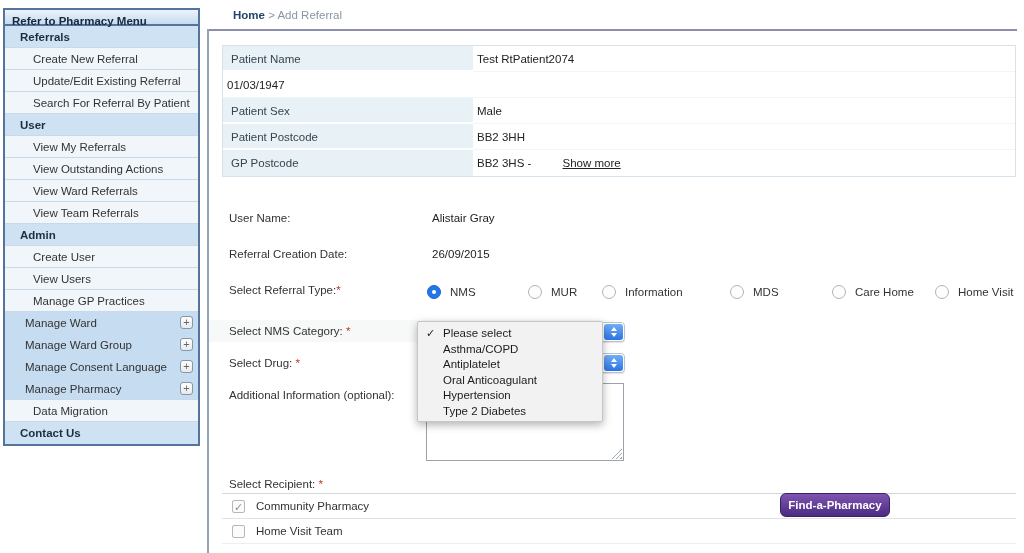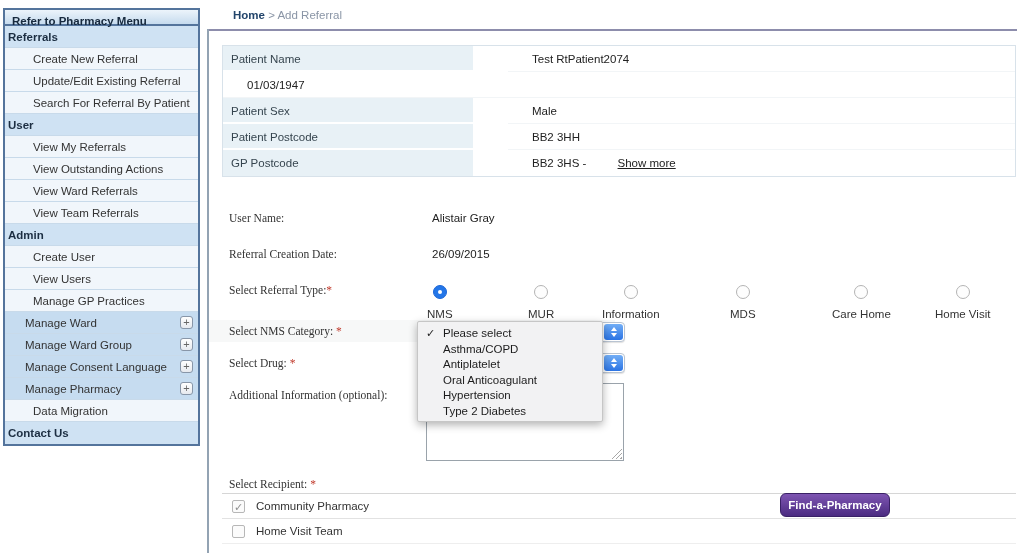--- a/index.html
+++ b/index.html
@@ -8,52 +8,52 @@
 
   
   .sidebar { position:absolute; left:3px; top:8px; width:197px;
     border:2px solid #54749c; background:#f1f6fb; }
   .sb-header { height:16px; line-height:22px; padding-left:7px; font-weight:bold;
     color:#17293d; background:linear-gradient(#ecf4fb,#c6dbee);
     border-bottom:2px solid #54749c; }
   .sb-row { height:22px; line-height:22px; border-bottom:1px solid #c8daea;
     cursor:pointer; white-space:nowrap; overflow:hidden; }
   .sb-row:last-child { border-bottom:none; }
-  .sb-section { background:#cfe2f3; font-weight:bold; padding-left:3px; color:#1c2e42; }
+  .sb-section { background:#cfe2f3; font-weight:bold; padding-left:15px; color:#1c2e42; }
   .sb-item { background:#f1f6fb; padding-left:28px; color:#333; }
   .sb-expand { background:#c6dcf0; padding-left:20px; color:#333;
     display:flex; justify-content:space-between; align-items:center; padding-right:5px; }
   .plus-box { width:13px; height:13px; border:1px solid #8896a8; border-radius:3px;
     background:linear-gradient(#ffffff,#e6e9ee); color:#666; font-size:11px;
     line-height:11px; text-align:center; flex:0 0 auto; }
 
   
   .vline { position:absolute; left:207px; top:29px; width:2px; height:524px; background:#93a3b3; }
   .breadcrumb { position:absolute; left:233px; top:9px; }
   .breadcrumb .home { font-weight:bold; color:#23456b; cursor:pointer; }
   .breadcrumb .sep, .breadcrumb .current { color:#8a95a6; }
   .top-rule { position:absolute; left:207px; top:29px; width:810px; height:2px; background:#8d8dac; }
 
   
   .patient-table { position:absolute; left:222px; top:45px; width:794px;
     border:1px solid #d8e2ea; background:#fff; }
-  .p-row { display:flex; height:26px;gap:35px; }
+  .p-row { display:flex; height:26px; }
   .p-label { width:250px; background:#e8f1f6; padding-left:8px; line-height:26px;
     border-bottom:2px solid #fff; color:#36454f; }
   .p-row:last-child .p-label { border-bottom:none; }
-  .p-value { flex:1; padding-left:24px; line-height:26px; border-bottom:1px solid #f2f5f7; color:#222; }
+  .p-value { flex:1; padding-left:4px; line-height:26px; border-bottom:1px solid #f2f5f7; color:#222; }
   .p-row:last-child .p-value { border-bottom:none; }
   .show-more { font-weight:normal; text-decoration:underline; color:#222; cursor:pointer;margin-left:28px; }
 
   
-  .f-label { position:absolute; color:#333;font-family:Liberation Serif, serif; }
+  .f-label { position:absolute; color:#333; }
   .f-value { position:absolute; color:#222; }
   .req { color:#c0392b; }
 
-  .radio-opt { position:absolute; top:285px; display:flex; align-items:center; gap:9px; cursor:pointer;flex-direction:column; }
+  .radio-opt { position:absolute; top:285px; display:flex; align-items:center; gap:9px; cursor:pointer; }
   .radio { width:14px; height:14px; border-radius:50%; border:1px solid #b4b4b4;
     background:#fdfdfd; position:relative; flex:0 0 auto; }
   .radio.on { border:1px solid #1c66d6; background:#2376e8; }
   .radio.on::after { content:""; position:absolute; left:4px; top:4px; width:4px; height:4px;
     border-radius:50%; background:#fff; }
 
   .cat-stripe { position:absolute; left:209px; top:320px; width:406px; height:22px; background:#f7f8f8; }
 
   .select-box { position:absolute; width:193px; height:20px; background:#fff;
     border:1px solid #b9c4d2; border-radius:4px; box-shadow:0 1px 1px rgba(0,0,0,.12); cursor:pointer; }

